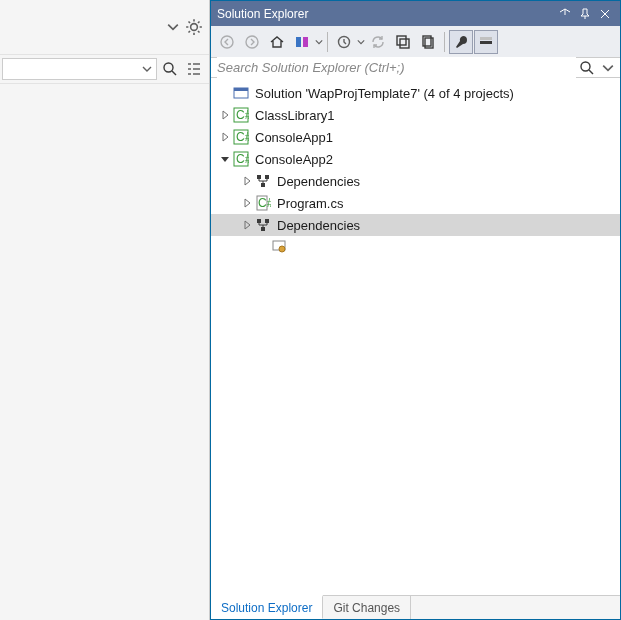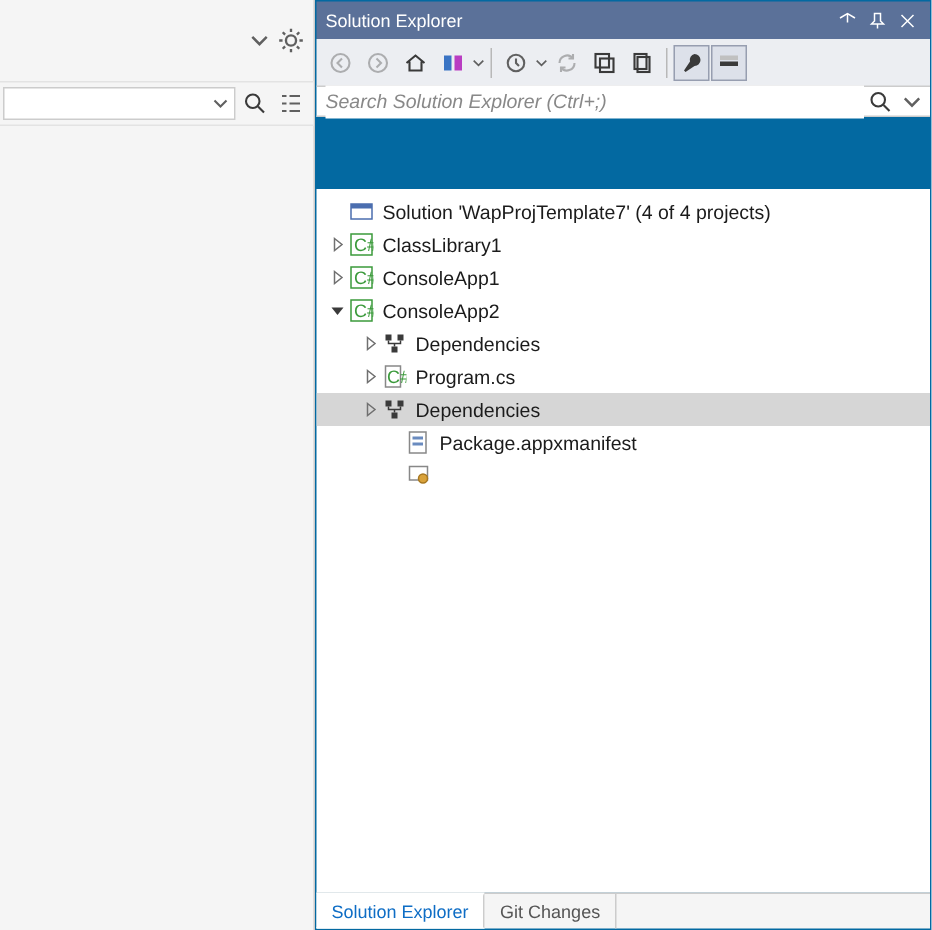--- a/index.html
+++ b/index.html
@@ -24,21 +24,21 @@
   .toolbar .tbtn { width: 24px; height: 24px; display:flex; align-items:center; justify-content:center; cursor:pointer; border:1px solid transparent;}
   .toolbar .tbtn.active { border:1px solid #979eb0; background:#dde1ea;}
   .toolbar .tbtn.disabled { opacity: .45; cursor:default;}
   .toolbar .tbtn svg { width:16px; height:16px; }
   .toolbar .tsep { width:1px; height:20px; background:#b8b8b8; margin:0 3px;}
   .toolbar .dropcaret { width:8px; display:flex; align-items:center; justify-content:center;}
   .searchbar { height: 20px; border-bottom: 1px solid #ccc; display:flex; align-items:center; padding:0 6px; background:#fff;}
   .searchbar input { flex:1; border:none; outline:none; height: 22px; font-size: 13px; color:#000; }
   .searchbar input::placeholder{ color:#888; font-style: italic;}
   .searchbar .sicons { display:flex; align-items:center; gap:4px;}
-  .tree { flex:1; overflow:auto; background:#fff; padding-top:4px;margin-top:48px;}
+  .tree { flex:1; overflow:auto; background:#fff; padding-top:4px;}
   .node { height: 22px; display:flex; align-items:center; white-space:nowrap; cursor:default;}
   .node.selected { background:#d6d6d6; }
   .expander { width: 16px; height:16px; display:flex; align-items:center; justify-content:center; cursor:pointer;}
   .expander svg { width:10px; height:10px; }
   .nico { width:16px; height:16px; margin-right:6px; display:flex; align-items:center; justify-content:center; }
   .node .label { font-size: 13px; color:#1b1b1b; }
   .node .label.bold { font-weight: 600; }
   .bottom-tabs { height: 24px; border-top: 1px solid #ccc; background:#f5f5f5; display:flex; align-items:stretch; }
   .btab { padding: 0 10px; display:flex; align-items:center; border-right:1px solid #ccc; font-size:12px; cursor:pointer; color:#555;}
   .btab.active { background:#fff; color:#0e6dc5; border-top:2px solid transparent; margin-top:-1px; border-bottom:1px solid #fff;}
@@ -297,31 +297,20 @@
               <rect x="6" y="10" width="4" height="4" fill="#3a3a3a"></rect>
               <path d="M4 6v2h8V6M8 8v2" stroke="#3a3a3a" fill="none"></path>
             </svg>
           </span>
         <span class="label">Dependencies</span>
       </div>
       <div class="node" style="padding-left:44px">
         <span class="expander"></span>
         <span class="nico">
             <svg viewBox="0 0 16 16">
-              <rect x="2" y="1" width="11" height="14" fill="#fff" stroke="#888"></rect>
-              <rect x="4" y="4" width="7" height="2" fill="#6a8bbf"></rect>
-              <rect x="4" y="8" width="7" height="2" fill="#6a8bbf"></rect>
-            </svg>
-          </span>
-        <span class="label">Package.appxmanifest</span>
-      </div>
-      <div class="node" style="padding-left:44px">
-        <span class="expander"></span>
-        <span class="nico">
-            <svg viewBox="0 0 16 16">
               <rect x="2" y="2" width="12" height="9" fill="#fff" stroke="#888"></rect>
               <circle cx="11" cy="10" r="3" fill="#d9a23a" stroke="#a87820"></circle>
             </svg>
           </span>
       </div>
     </div>
 
     <div class="bottom-tabs">
       <div class="btab active">Solution Explorer</div>
       <div class="btab">Git Changes</div>

